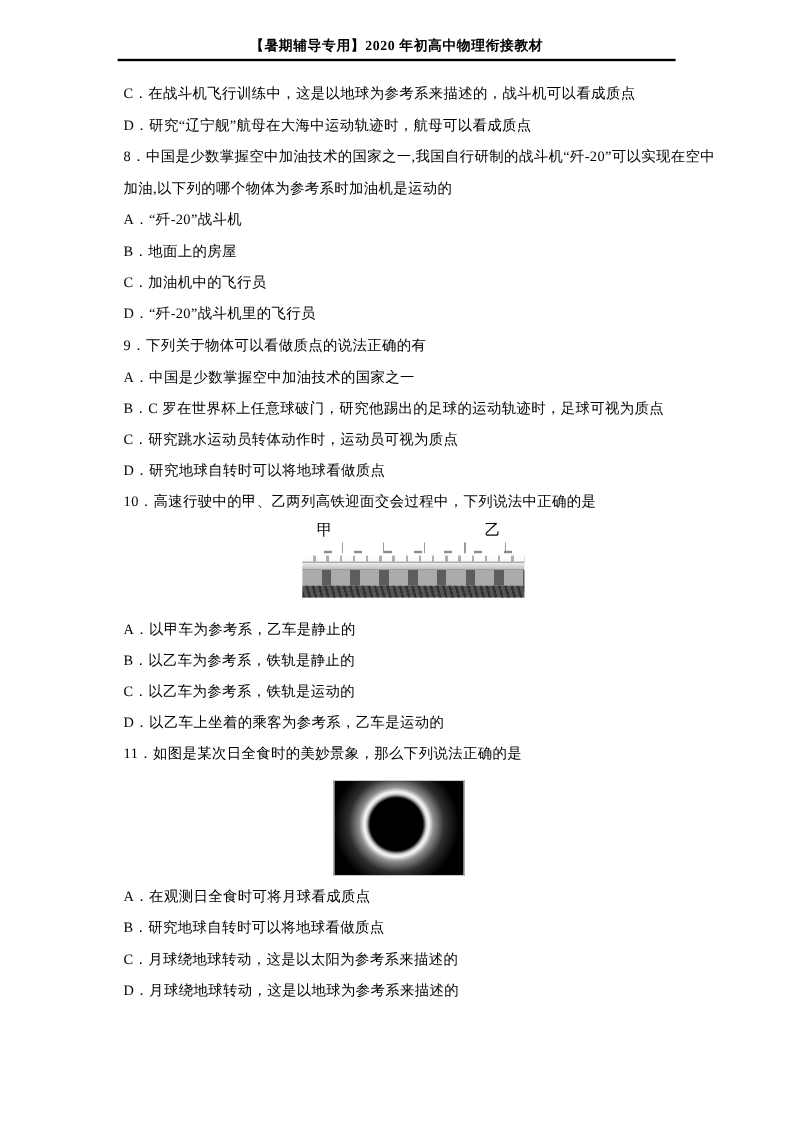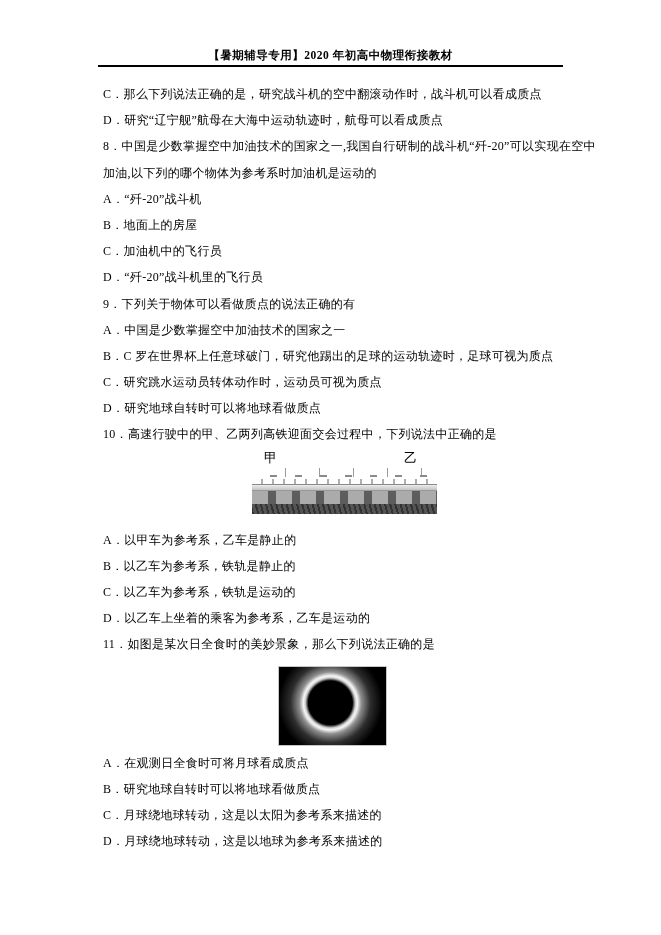--- a/index.html
+++ b/index.html
@@ -5,21 +5,21 @@
   html,body{margin:0;padding:0;background:#fff;}
   .page{
     position:relative;
     width:661px;height:935px;
     background:#ffffff;
     font-family:"Liberation Serif","DejaVu Serif",serif;
     color:#000;
     overflow:hidden;
   }
   .hdr{
-    padding-top:48px;
+    padding-top:32px;
     text-align:center;
     font-size:11.5px;
     font-weight:bold;
     letter-spacing:0.5px;
     line-height:14px;
   }
   .hdr-rule{
     width:465px;
     margin:3px auto 0 98px;
     border-top:2px solid #000;
@@ -107,21 +107,21 @@
 </head>
 <body>
 
 <div class="page">
 
   <div class="hdr">【暑期辅导专用】2020 年初高中物理衔接教材</div>
   <div class="hdr-rule"></div>
 
   <div class="body">
 
-    <div class="line">C．那么下列说法正确的是，研究战斗机的空中翻滚动作时，战斗机可以看成质点</div>
+    <div class="line">C．在战斗机飞行训练中，这是以地球为参考系来描述的，战斗机可以看成质点</div>
     <div class="line">D．研究“辽宁舰”航母在大海中运动轨迹时，航母可以看成质点</div>
     <div class="line">8．中国是少数掌握空中加油技术的国家之一,我国自行研制的战斗机“歼-20”可以实现在空中</div>
     <div class="line">加油,以下列的哪个物体为参考系时加油机是运动的</div>
     <div class="line">A．“歼-20”战斗机</div>
     <div class="line">B．地面上的房屋</div>
     <div class="line">C．加油机中的飞行员</div>
     <div class="line">D．“歼-20”战斗机里的飞行员</div>
     <div class="line">9．下列关于物体可以看做质点的说法正确的有</div>
     <div class="line">A．中国是少数掌握空中加油技术的国家之一</div>
     <div class="line">B．C 罗在世界杯上任意球破门，研究他踢出的足球的运动轨迹时，足球可视为质点</div>

